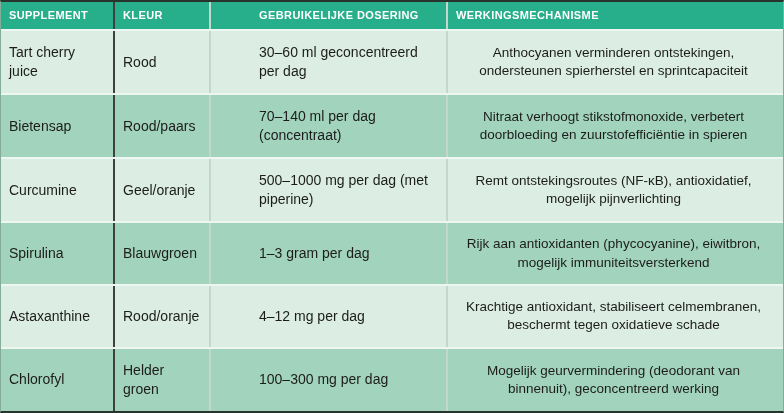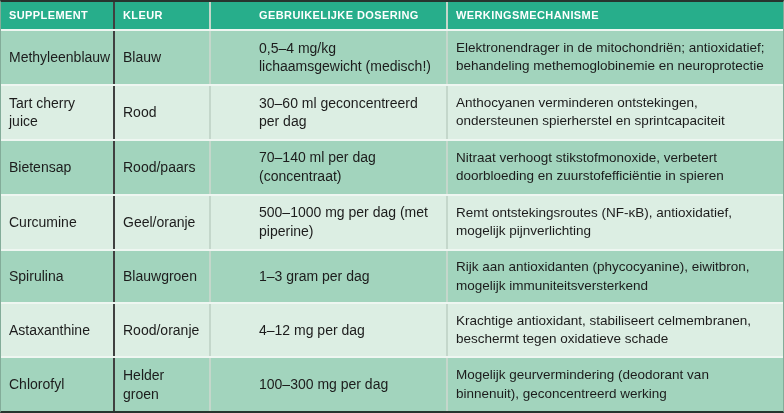--- a/index.html
+++ b/index.html
@@ -44,40 +44,34 @@
     align-items: center;
     padding: 4px 10px 4px 8px;
     color: var(--body-text, #1c1c1c);
     font-size: 14px;
     line-height: 1.35;
   }
   .thead .cell { color: var(--header-text, #ffffff); font-size: 11px; padding-top: 0; padding-bottom: 0; }
   .col-supplement { width: 112px; flex: 0 0 112px; border-radius: 13px; }
   .col-kleur      { width: 96px;  flex: 0 0 96px;  border-left: 2px solid #404040; }
   .col-dosering   { width: 237px; flex: 0 0 237px; border-left: 2px solid #c4d7cb; padding-left: 48px; }
-  .col-mech       { flex: 1 1 auto; border-left: 2px solid #c4d7cb; font-size: 13.5px; padding-right: 12px; }
+  .col-mech       { flex: 1 1 auto; border-left: 2px solid #c4d7cb; font-size: 13.5px; padding-right: 12px; text-align: center; }
   .thead .col-mech { font-size: 11px; }
 </style>
 </head>
 <body>
 
 <div class="table-wrap">
   <div class="thead">
     <div class="cell col-supplement">SUPPLEMENT</div>
     <div class="cell col-kleur">KLEUR</div>
     <div class="cell col-dosering">GEBRUIKELIJKE DOSERING</div>
     <div class="cell col-mech">WERKINGSMECHANISME</div>
   </div>
   <div id="tbody" style="display:flex;flex-direction:column;flex:1 1 auto;">
-      <div class="row even">
-        <div class="cell col-supplement">Methyleenblauw</div>
-        <div class="cell col-kleur">Blauw</div>
-        <div class="cell col-dosering">0,5–4 mg/kg lichaamsgewicht (medisch!)</div>
-        <div class="cell col-mech">Elektronendrager in de mitochondriën; antioxidatief; behandeling methemoglobinemie en neuroprotectie</div>
-      </div>
       <div class="row odd">
         <div class="cell col-supplement">Tart cherry juice</div>
         <div class="cell col-kleur">Rood</div>
         <div class="cell col-dosering">30–60 ml geconcentreerd per dag</div>
         <div class="cell col-mech">Anthocyanen verminderen ontstekingen, ondersteunen spierherstel en sprintcapaciteit</div>
       </div>
       <div class="row even">
         <div class="cell col-supplement">Bietensap</div>
         <div class="cell col-kleur">Rood/paars</div>
         <div class="cell col-dosering">70–140 ml per dag (concentraat)</div>

